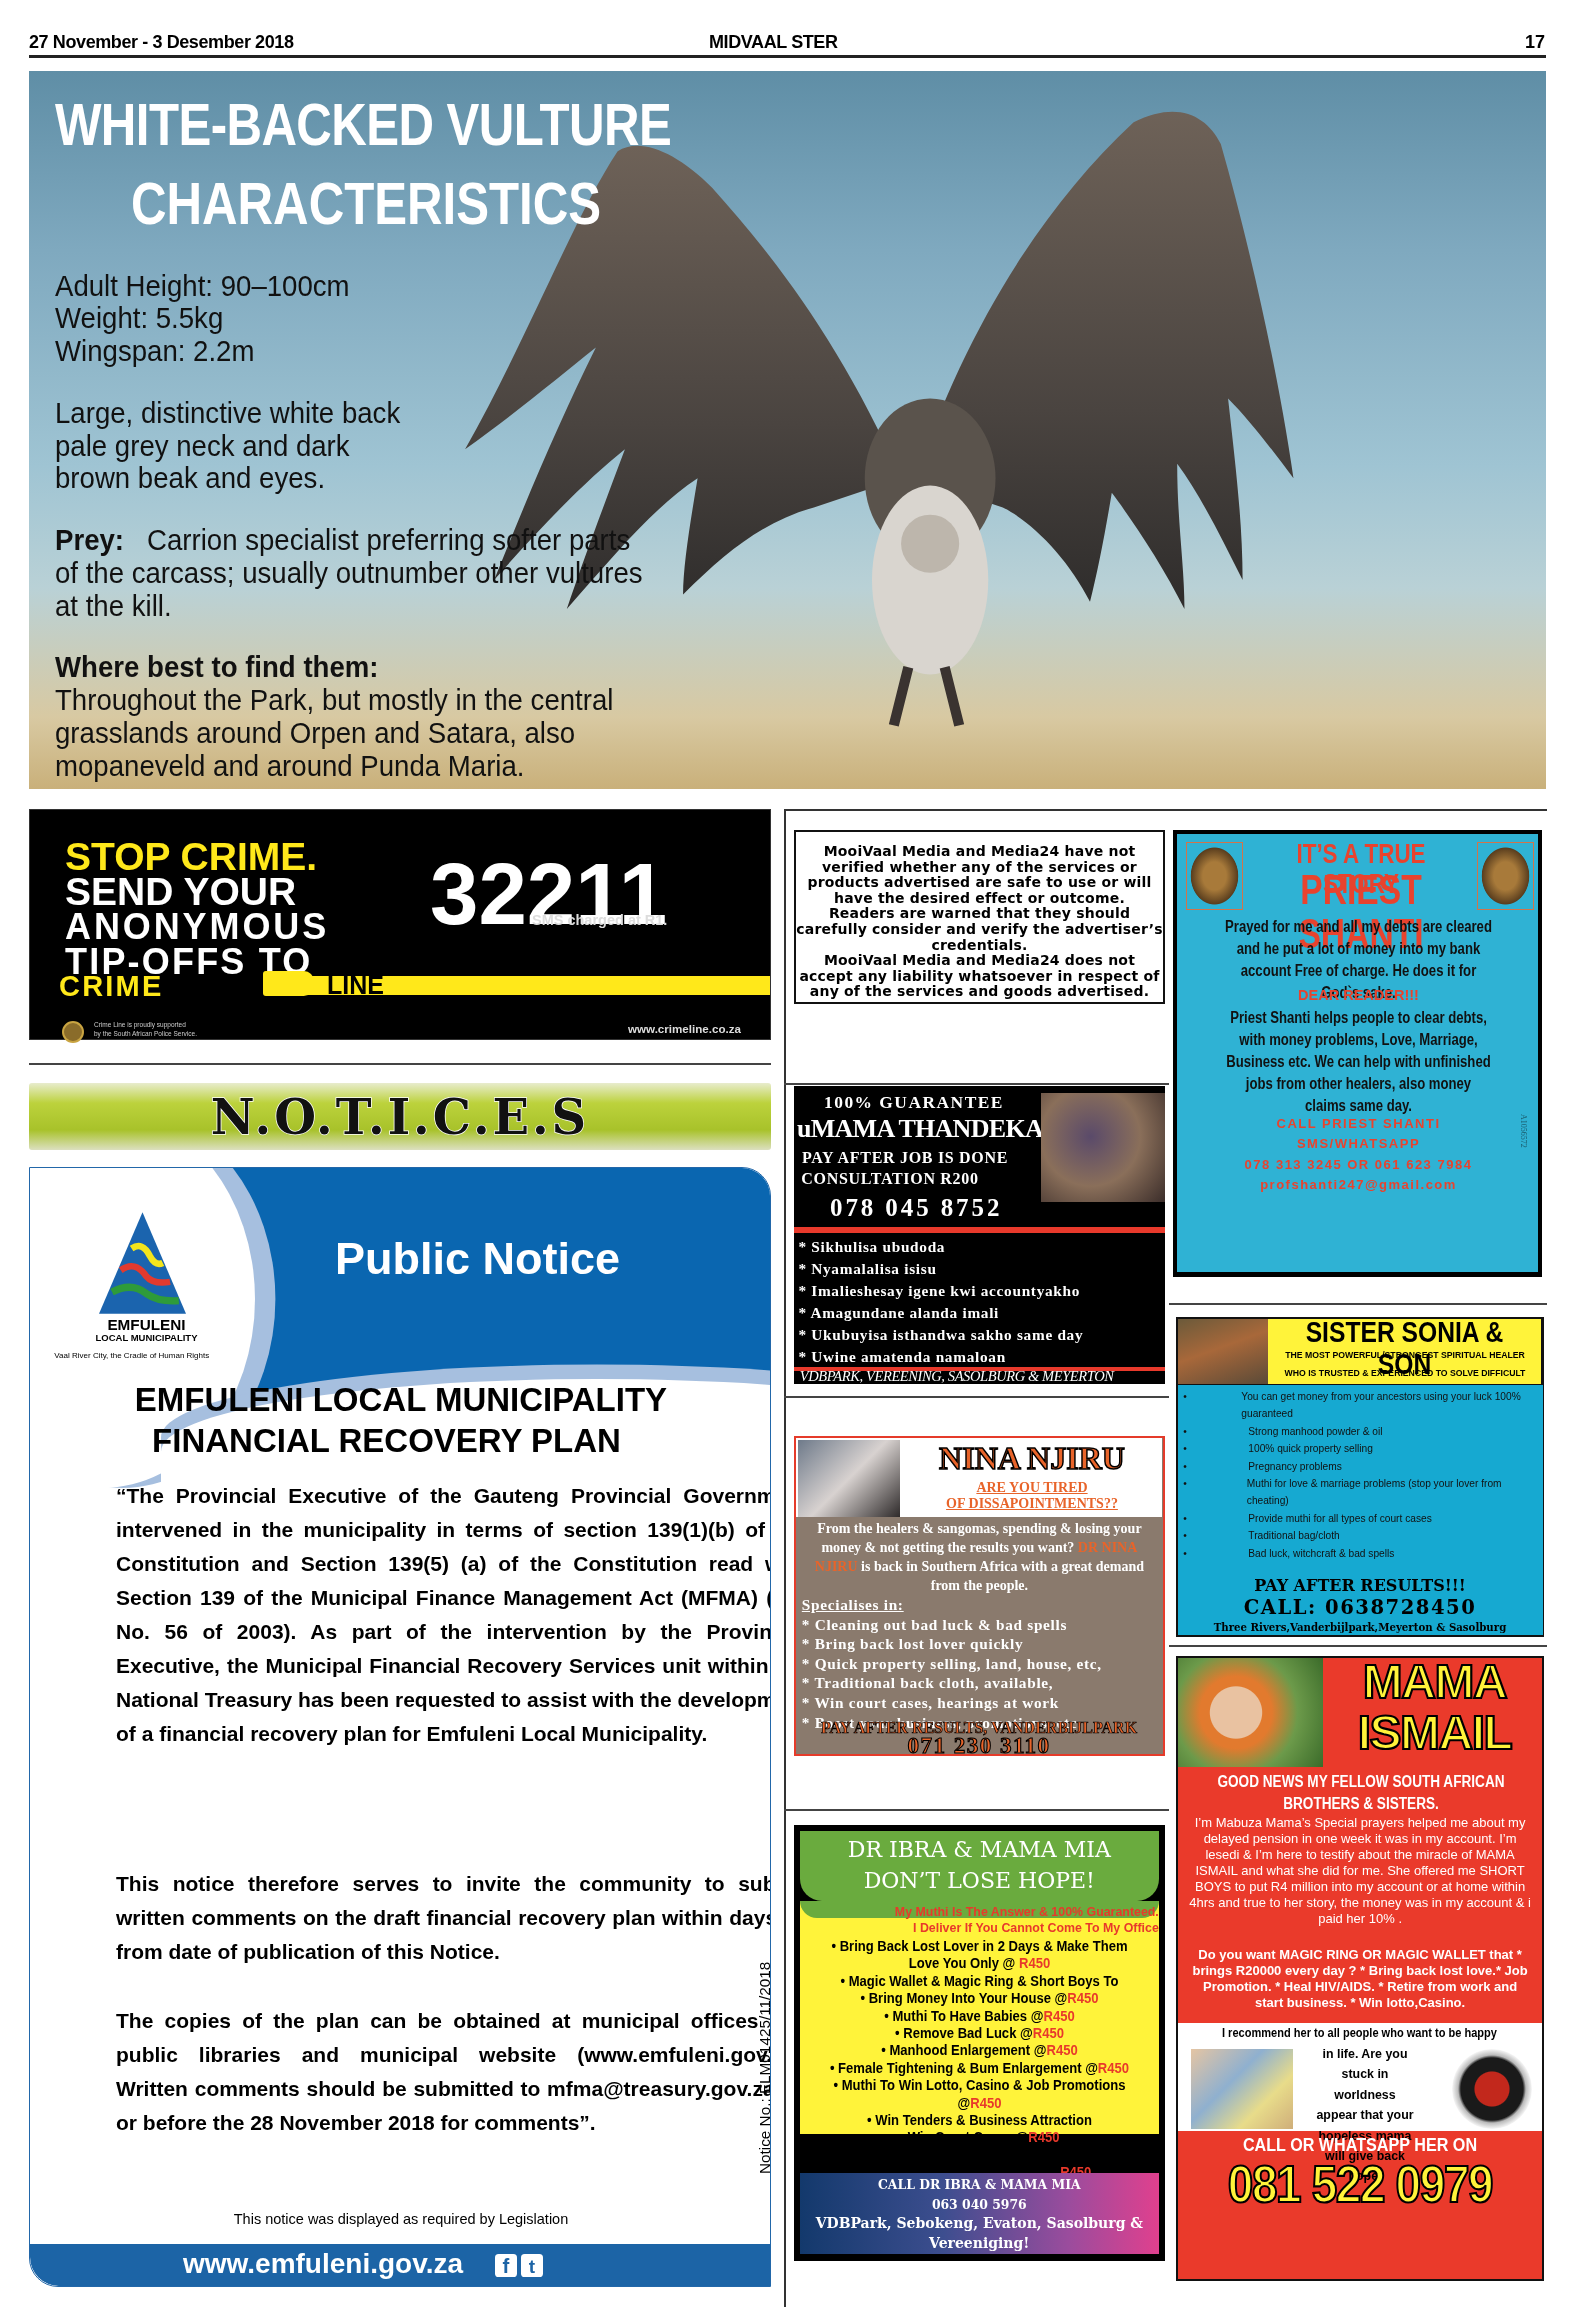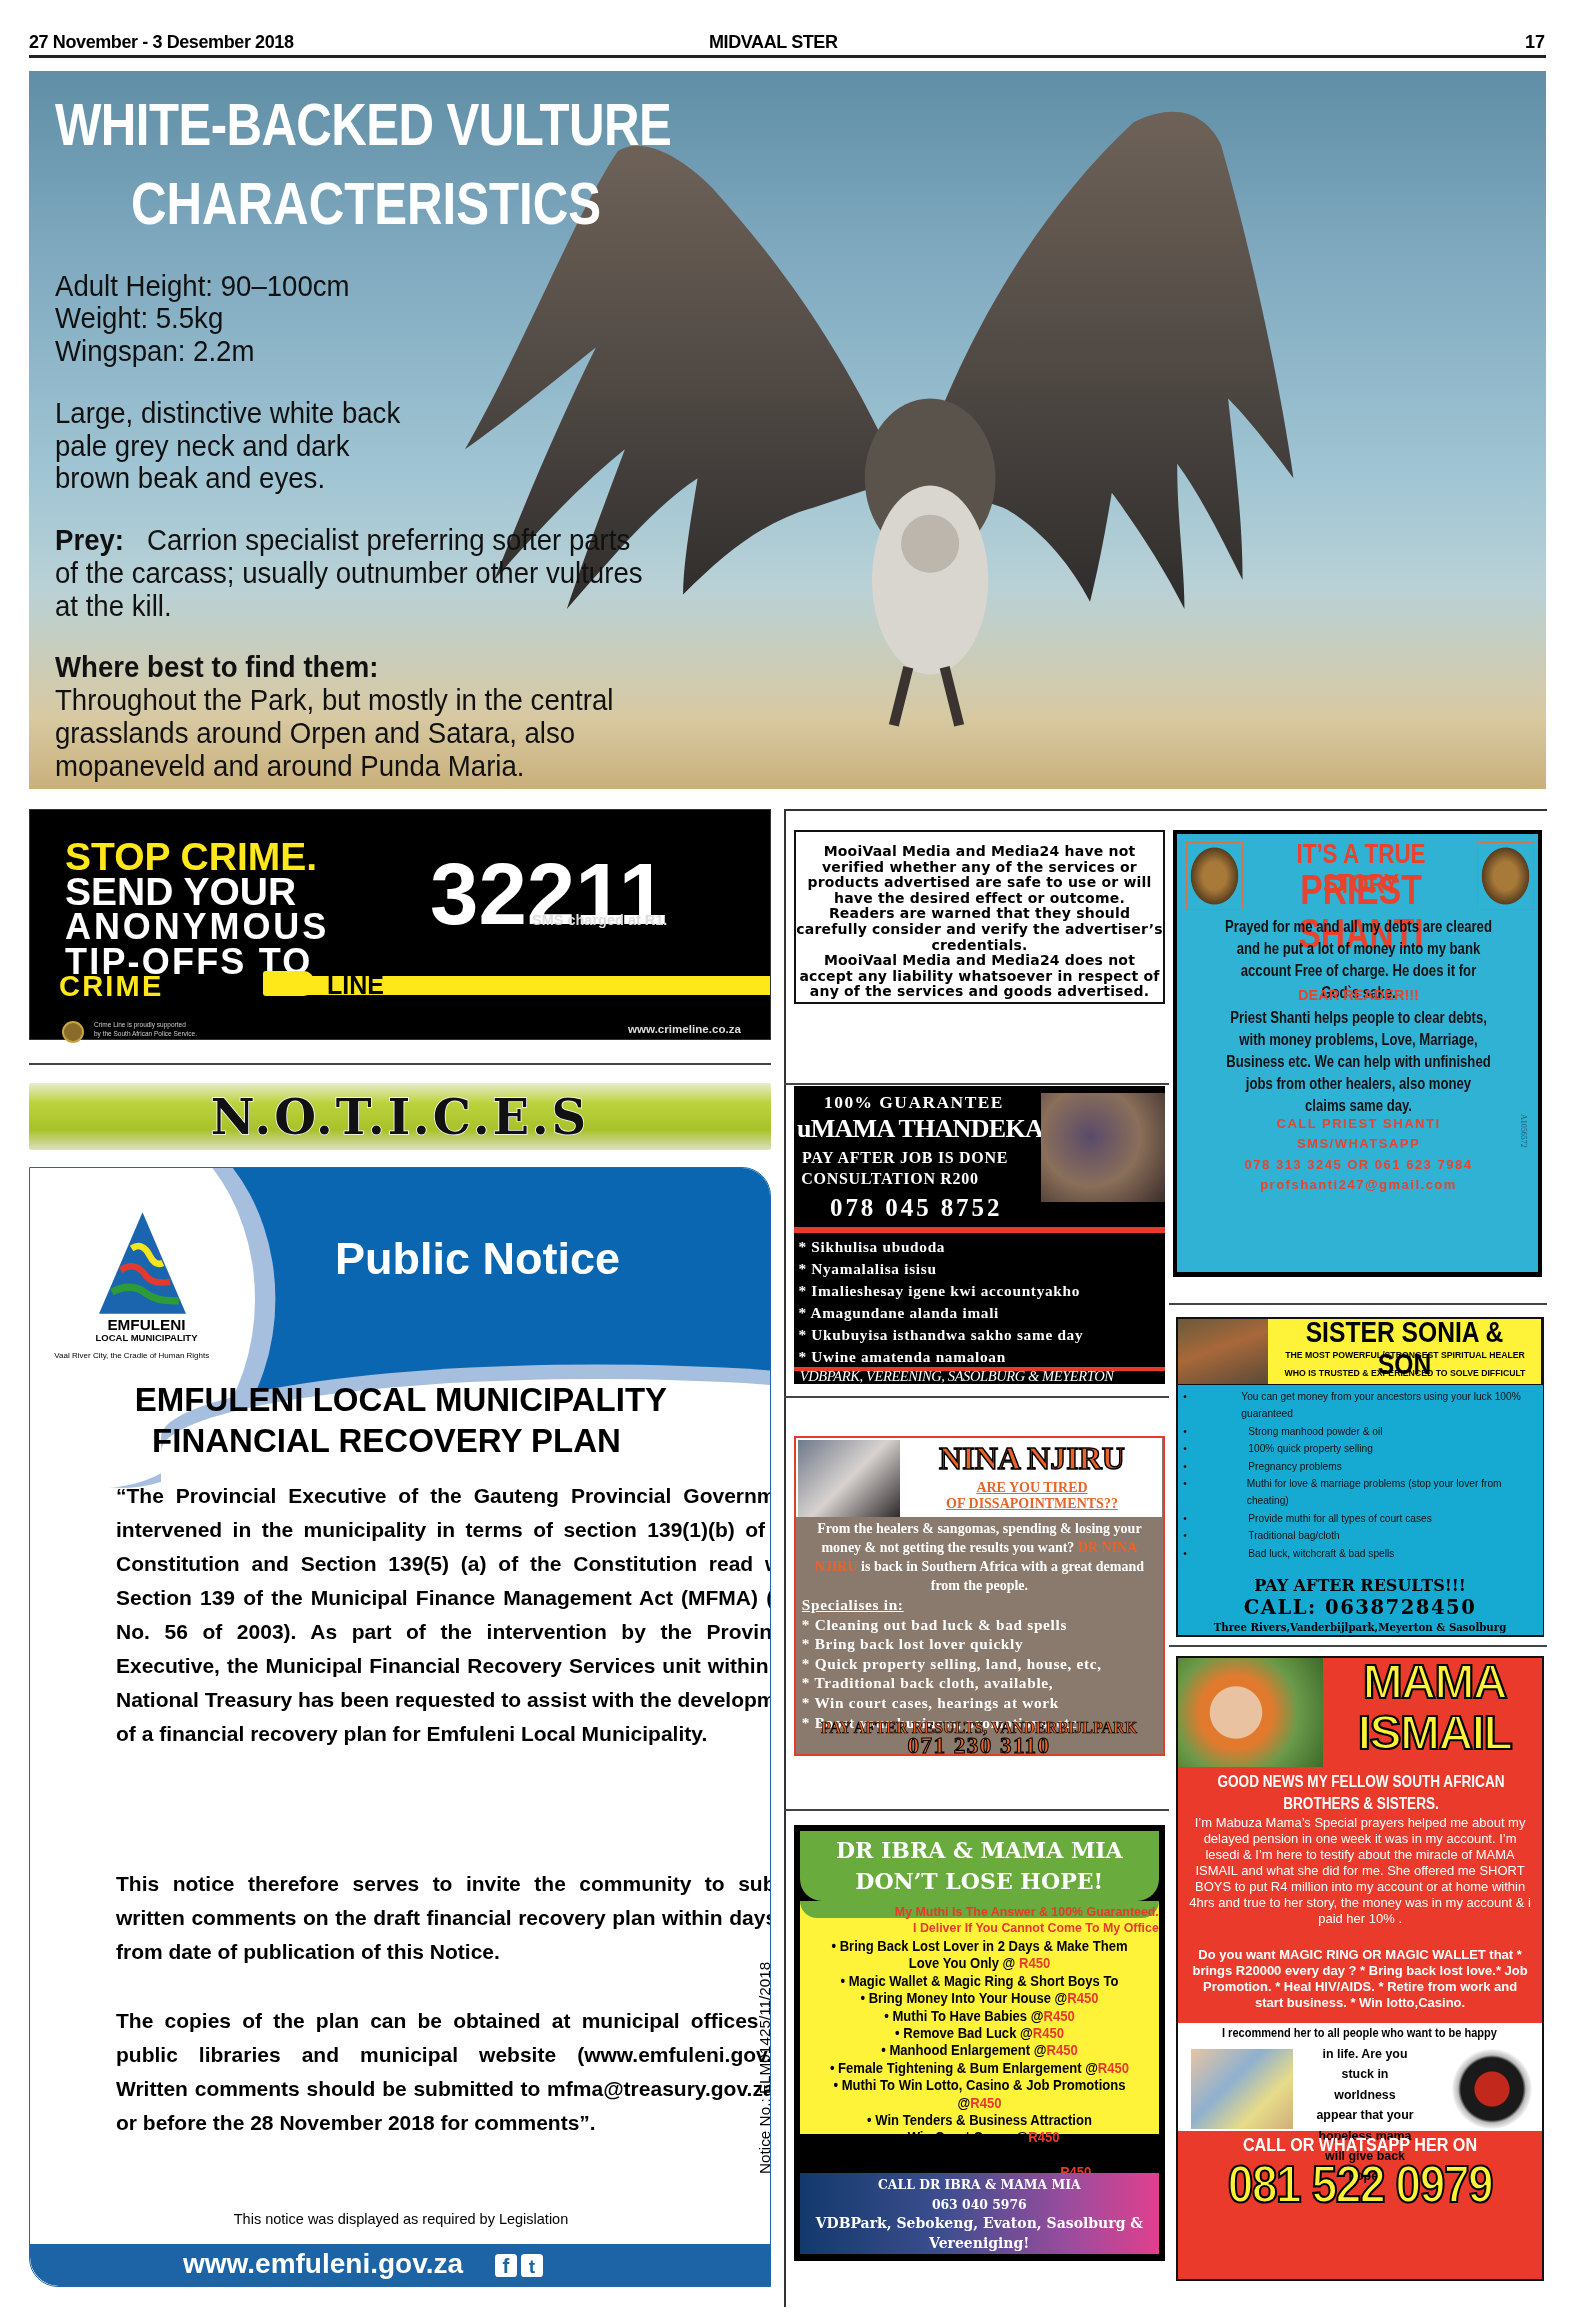--- a/index.html
+++ b/index.html
@@ -193,21 +193,21 @@
     <div>* Win court cases, hearings at work</div>
     <div>* Boost your business, promotions, etc.</div>
   </div>
   <div class="abs" style="left:0;top:281px;width:366px;text-align:center;font-family:'Liberation Serif',serif;font-weight:bold;font-size:16px;color:#e8642a;-webkit-text-stroke:0.7px #000">PAY AFTER RESULTS, VANDERBIJLPARK</div>
   <div class="abs" style="left:0;top:295px;width:366px;text-align:center;font-family:'Liberation Serif',serif;font-weight:bold;font-size:23px;color:#e8642a;-webkit-text-stroke:1.1px #000;letter-spacing:1.5px">071 230 3110</div>
 </div>
 <div class="abs hline" style="left:784px;top:1809px;width:385px"></div>
 
 <div class="abs ibra">
   <div class="abs" style="left:5.8px;top:5.8px;width:359px;height:70px;background:#6aab3e;border-radius:0 0 22px 22px"></div>
-  <div class="abs" style="left:5.8px;top:10.2px;width:359px;text-align:center;font-family:'DejaVu Serif',serif;font-weight:bold;font-size:22px;color:#fff;line-height:30.5px">
+  <div class="abs" style="left:5.8px;top:10.2px;width:359px;text-align:center;font-family:'DejaVu Serif',serif;font-weight:normal;font-size:22px;color:#fff;line-height:30.5px">
     <div>DR IBRA &amp; MAMA MIA</div>
     <div>DON’T LOSE HOPE!</div>
   </div>
   <div class="abs" style="left:5.8px;top:76px;width:359px;height:233px;background:#fff33a"></div>
   <div class="abs" style="left:5.8px;top:76px;width:359px;height:17.4px;background:#6aab3e;border-radius:0 0 22px 22px;z-index:0"></div>
   <div class="abs" style="left:5.8px;top:79px;width:359px;text-align:right;font-weight:bold;font-size:12.4px;line-height:16px;color:#e8392b">
     <div>My Muthi Is The Answer &amp; 100% Guaranteed.</div>
     <div>I Deliver If You Cannot Come To My Office</div>
   </div>
   <div class="abs" style="left:8.7px;top:113px;width:353px;text-align:center;font-weight:bold;font-size:14.5px;line-height:17.4px;transform:scaleX(.9);transform-origin:center">

